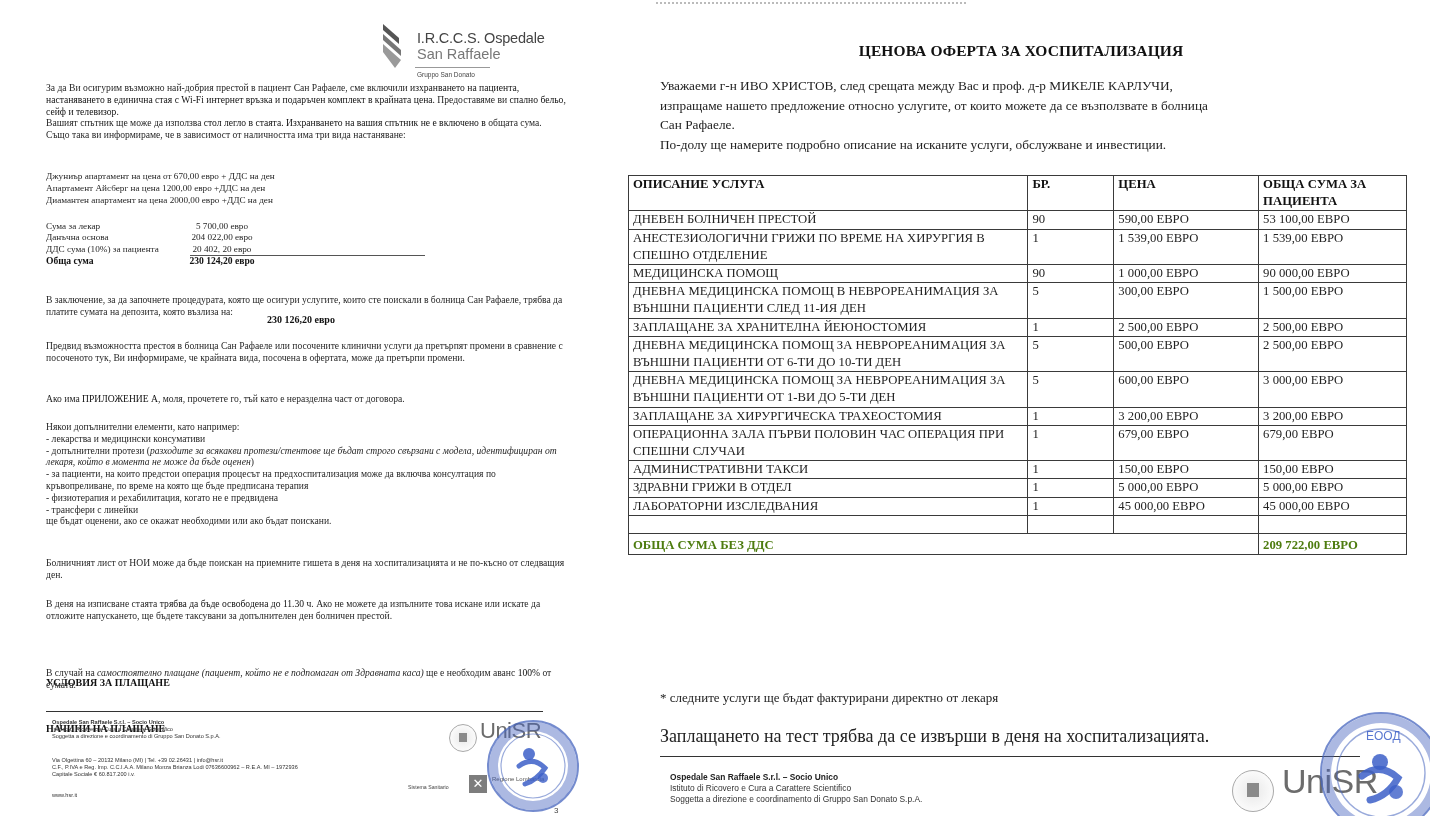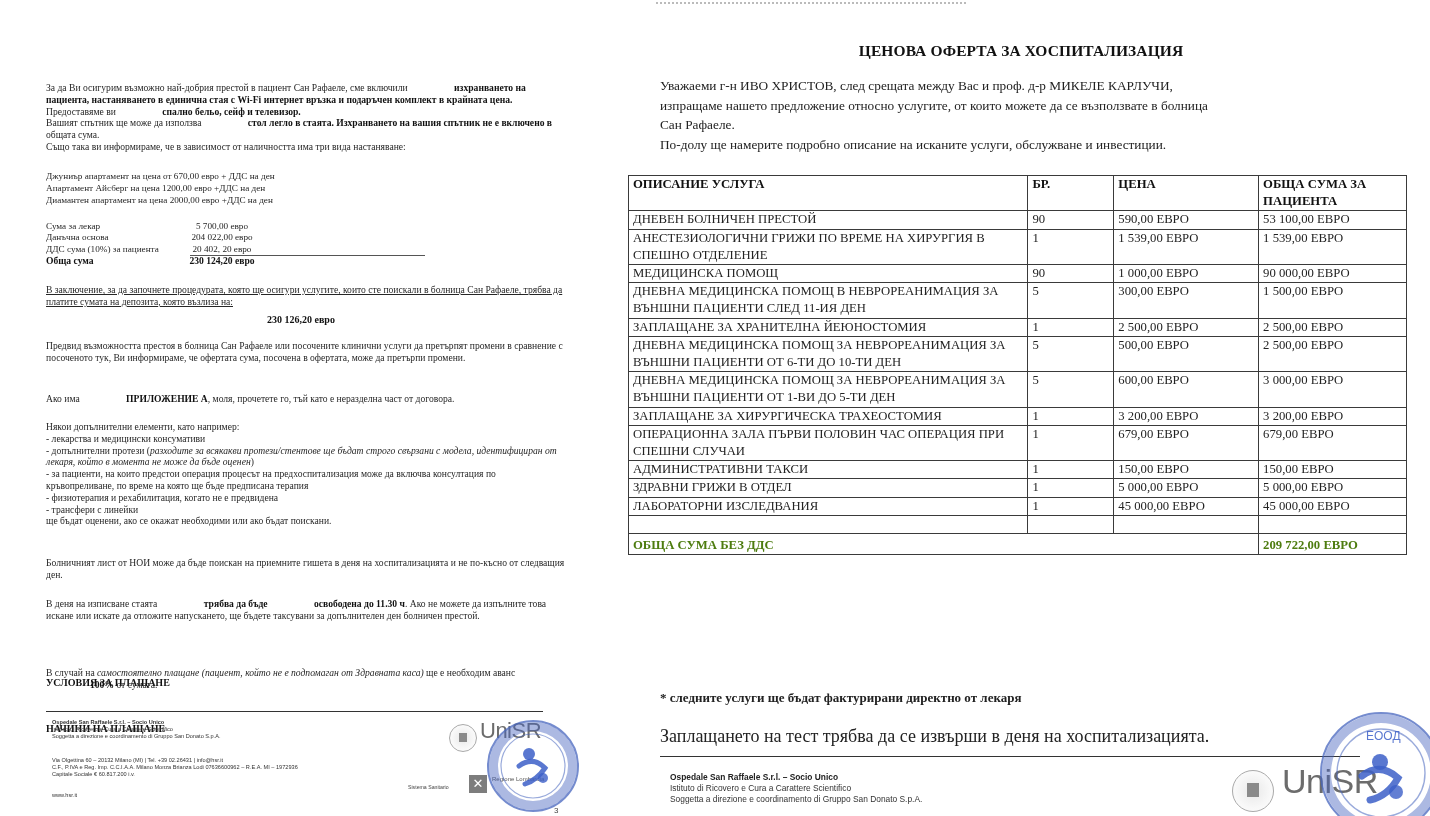--- a/index.html
+++ b/index.html
@@ -14,21 +14,21 @@
 
   
   .logo { position: absolute; left: 375px; top: 20px; width: 180px; height: 62px; }
   .logo-mark { position: absolute; left: 4px; top: 2px; width: 26px; height: 48px; }
   .logo-text1 { position: absolute; left: 42px; top: 10px; font-family: "Liberation Sans", sans-serif; font-size: 14.5px; color: #444; letter-spacing: -0.2px; white-space: nowrap; }
   .logo-text2 { position: absolute; left: 42px; top: 26px; font-family: "Liberation Sans", sans-serif; font-size: 14.5px; color: #777; white-space: nowrap; }
   .logo-rule { position: absolute; left: 40px; top: 47px; width: 75px; border-top: 1px solid #999; }
   .logo-group { position: absolute; left: 42px; top: 51px; font-family: "Liberation Sans", sans-serif; font-size: 6.5px; color: #444; white-space: nowrap; }
 
   .lp { position: absolute; left: 46px; width: 520px; font-size: 9.6px; line-height: 11.8px; color: #262626; }
-  .lp b { font-weight: bold; color: #111; margin-left: 44px; }
+  .lp b { font-weight: normal; color: #111; }
   .lp i { font-style: italic; }
   .suite { position: absolute; left: 46px; font-size: 9.2px; line-height: 11.2px; color: #262626; white-space: nowrap; }
   .sum-table { position: absolute; left: 46px; top: 221px; font-size: 9.2px; line-height: 11.3px; color: #262626; }
   .sum-row { display: flex; white-space: nowrap; }
   .sum-row .k { width: 130px; }
   .sum-row .v { width: 92px; text-align: center; }
   .sum-row.total { font-weight: bold; color: #111; font-size: 9.6px; }
   .sum-rule { position: absolute; left: 190px; top: 255px; width: 235px; border-top: 1px solid #555; }
   .deposit { position: absolute; left: 267px; top: 314px; font-size: 10px; font-weight: bold; color: #111; white-space: nowrap; }
   .heading { position: absolute; left: 46px; font-size: 10px; font-weight: bold; color: #111; white-space: nowrap; margin-top: 23px; }
@@ -55,31 +55,42 @@
   table.offer { position: absolute; left: 16px; top: 175px; width: 779px; border-collapse: collapse; font-size: 12.7px; color: #222; padding-left: 8px; }
   table.offer td, table.offer th { border: 1px solid #3a3a3a; padding: 0 4px; vertical-align: top; line-height: 17.2px; font-weight: normal; text-align: left; }
   table.offer th { font-weight: bold; color: #111; }
   table.offer col.c1 { width: 400px; }
   table.offer col.c2 { width: 86px; }
   table.offer col.c3 { width: 145px; }
   table.offer col.c4 { width: 148px; }
   table.offer tr.blank td { height: 17px; }
   table.offer tr.total td { font-weight: bold; color: #4d7c0f; padding-top: 3px; }
 
-  .note { position: absolute; left: 48px; top: 690px; font-size: 13px; color: #222; white-space: nowrap; font-weight: bold; }
+  .note { position: absolute; left: 48px; top: 690px; font-size: 13px; color: #222; white-space: nowrap; }
   .payment-note { position: absolute; left: 48px; top: 726px; font-size: 18px; color: #222; white-space: nowrap; }
   .r-rule { position: absolute; left: 48px; top: 756px; width: 700px; border-top: 1px solid #333; }
   .r-foot { position: absolute; left: 58px; top: 772px; font-family: "Liberation Sans", sans-serif; font-size: 8.4px; line-height: 10.8px; color: #333; white-space: nowrap; }
   .r-foot b { font-weight: bold; color: #222; }
 </style>
 </head>
 <body>
 
 <div id="left-page" class="page">
 
+  <div class="logo">
+    <svg class="logo-mark" viewBox="0 0 26 48">
+      <path d="M4 2 L20 16 L20 22 L4 8 Z" fill="#555"></path>
+      <path d="M4 12 L22 28 L22 34 L4 18 Z" fill="#777"></path>
+      <path d="M4 22 L22 38 L16 46 L4 30 Z" fill="#9a9a9a"></path>
+    </svg>
+    <div class="logo-text1">I.R.C.C.S. Ospedale</div>
+    <div class="logo-text2">San Raffaele</div>
+    <div class="logo-rule"></div>
+    <div class="logo-group">Gruppo San Donato</div>
+  </div>
 
   <div class="lp" style="top:82px;">
     <span>За да Ви осигурим възможно най-добрия престой в пациент Сан Рафаеле, сме включили </span><b>изхранването на пациента, настаняването в единична стая с Wi-Fi интернет връзка и подаръчен комплект в крайната цена.</b><span> Предоставяме ви </span><b>спално бельо, сейф и телевизор.</b><br>
     <span>Вашият спътник ще може да използва </span><b>стол легло в стаята. Изхранването на вашия спътник не е включено в</b><span> общата сума.</span><br>
     <span>Също така ви информираме, че в зависимост от наличността има три вида настаняване:</span>
   </div>
 
   <div class="suite" style="top:171px;">Джуниър апартамент на цена от 670,00 евро + ДДС на ден</div>
   <div class="suite" style="top:183px;">Апартамент Айсберг на цена 1200,00 евро +ДДС на ден</div>
   <div class="suite" style="top:195px;">Диамантен апартамент на цена 2000,00 евро +ДДС на ден</div>
@@ -97,25 +108,25 @@
         <span class="k">ДДС сума (10%) за пациента</span>
         <span class="v">20 402, 20 евро</span>
       </div>
     <div class="sum-row total">
         <span class="k">Обща сума</span>
         <span class="v">230 124,20 евро</span>
       </div>
   </div>
   <div class="sum-rule"></div>
 
-  <div class="lp" style="top:284px;text-decoration:underline;">В заключение, за да започнете процедурата, която ще осигури услугите, които сте поискали в болница Сан Рафаеле, трябва да платите сумата на депозита, която възлиза на:</div>
+  <div class="lp" style="top:294px;">В заключение, за да започнете процедурата, която ще осигури услугите, които сте поискали в болница Сан Рафаеле, трябва да платите сумата на депозита, която възлиза на:</div>
   <div class="deposit">230 126,20 евро</div>
 
   <div class="lp" style="top:340px;">
-    <span>Предвид възможността престоя в болница Сан Рафаеле или посочените клинични услуги да претърпят промени в сравнение с посоченото тук, </span><span>Ви информираме, че офертата сума, посочена в офертата, може да претърпи промени.</span>
+    <span>Предвид възможността престоя в болница Сан Рафаеле или посочените клинични услуги да претърпят промени в сравнение с посоченото тук, </span><span>Ви информираме, че крайната вида, посочена в офертата, може да претърпи промени.</span>
   </div>
 
   <div class="lp" style="top:393px;">
     <span>Ако има </span><b>ПРИЛОЖЕНИЕ А</b><span>, моля, прочетете го, тъй като е неразделна част от договора.</span>
   </div>
 
   <div class="lp" style="top:421px;">
     <div>Някои допълнителни елементи, като например:</div>
     <div>- лекарства и медицински консумативи</div>
     <div><span>- допълнителни протези (</span><i>разходите за всякакви протези/стентове ще бъдат строго свързани с модела, идентифициран от лекаря, който в момента не може да бъде оценен</i><span>)</span></div>

